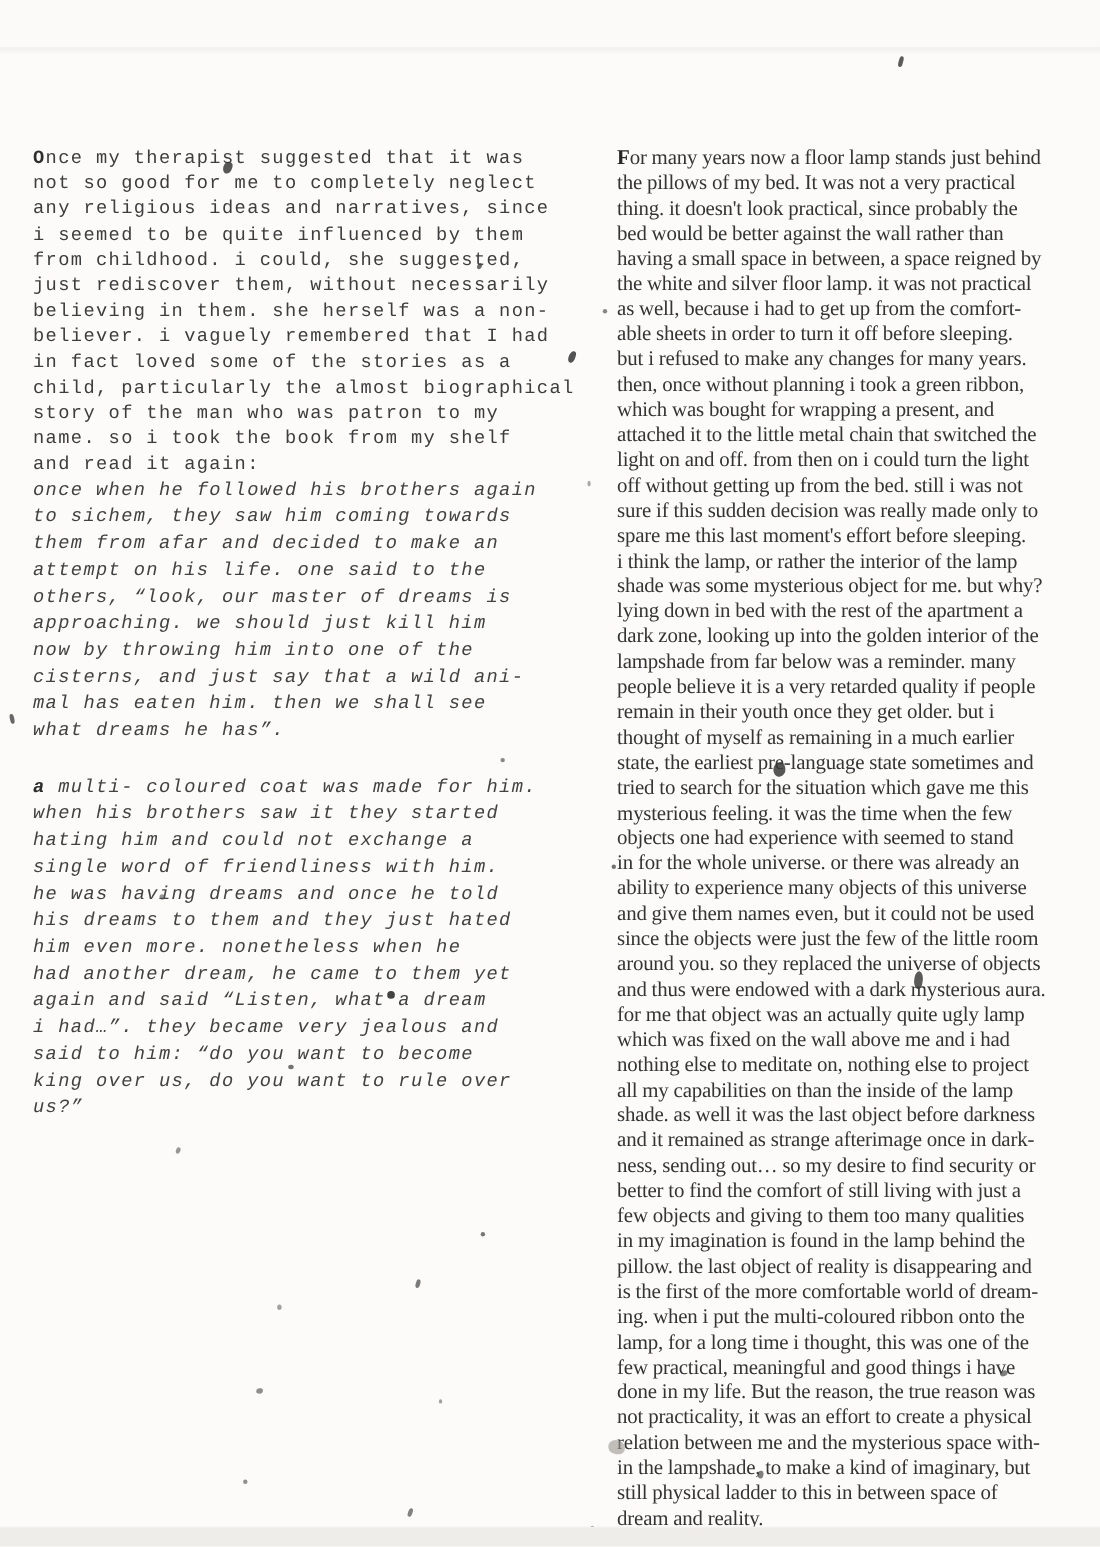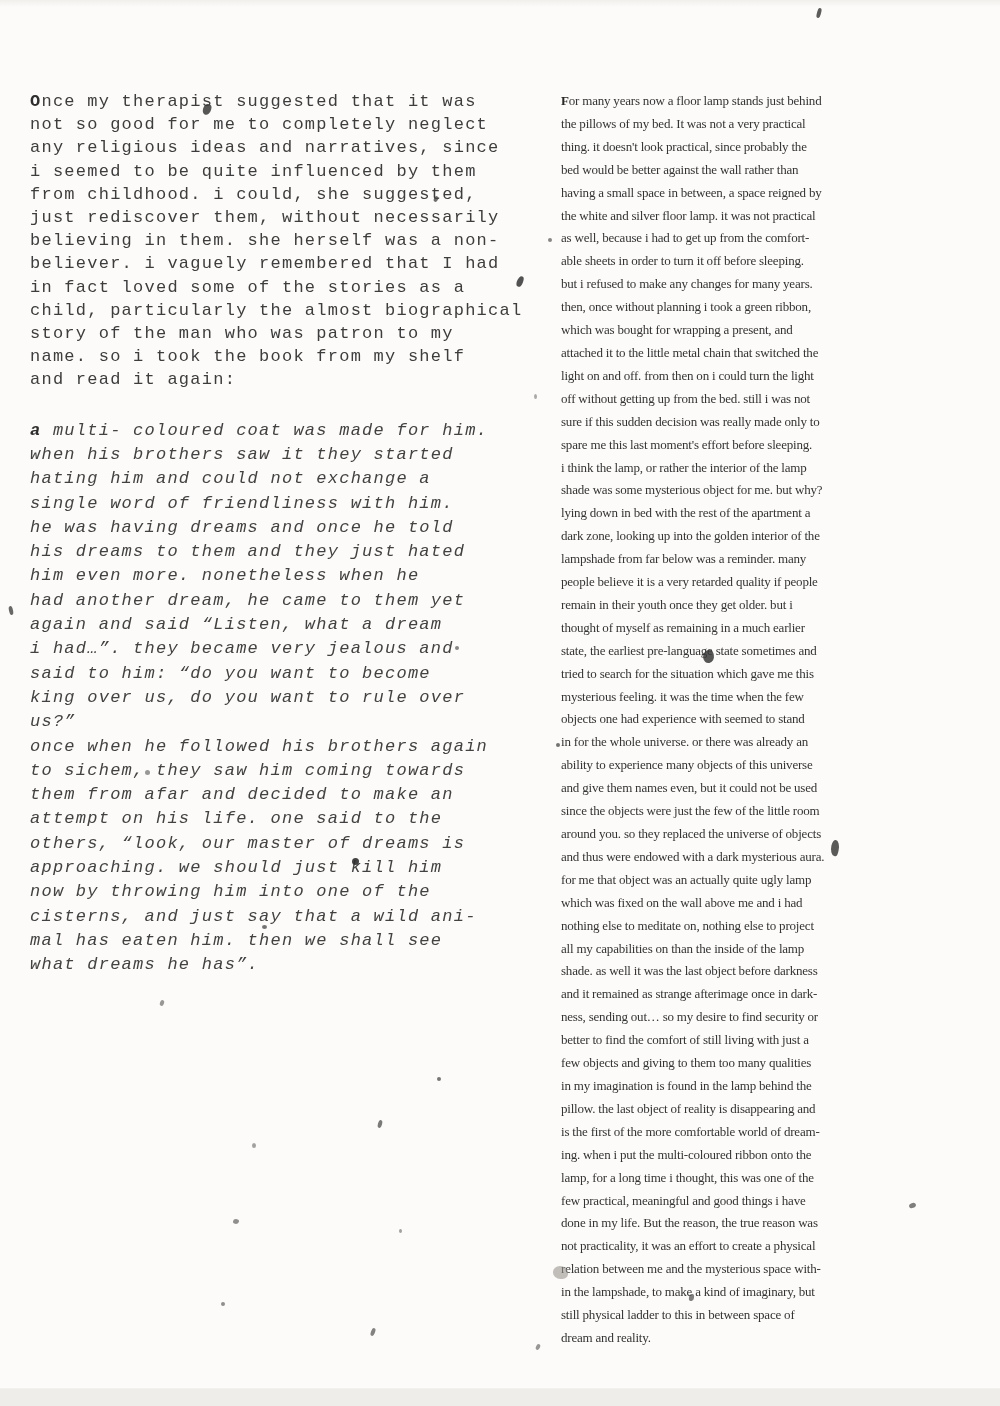--- a/index.html
+++ b/index.html
@@ -11,20 +11,21 @@
     height: 1406px;
     position: relative;
     overflow: hidden;
     background: #fbfaf8;
   }
   .page {
     position: absolute;
     inset: 0;
     background:
       linear-gradient(180deg, #f1efec 0px, #fcfbf9 7px, #fcfbf9 100%);
+    margin-top: 43px;
   }
   .scan-edge-bottom {
     position: absolute;
     left: 0;
     bottom: 0;
     width: 100%;
     height: 17px;
     background: #efede9;
     border-top: 1px solid #f3f1ee;
   }
@@ -60,21 +61,21 @@
   }
   .story-first {
     margin-top: 27px;
   }
   .story-first::first-letter {
     font-weight: bold;
     color: #2e2e2e;
   }
   .essay {
     font-family: "Liberation Serif", "DejaVu Serif", serif;
-    font-size: 13px;
+    font-size: 19px;
     line-height: 22.9px;
     letter-spacing: -0.2px;
     color: #343434;
     white-space: pre;
   }
   .essay::first-letter {
     font-weight: bold;
     color: #272727;
   }
   .speck {
@@ -94,43 +95,43 @@
 i seemed to be quite influenced by them
 from childhood. i could, she suggested,
 just rediscover them, without necessarily
 believing in them. she herself was a non-
 believer. i vaguely remembered that I had
 in fact loved some of the stories as a
 child, particularly the almost biographical
 story of the man who was patron to my
 name. so i took the book from my shelf
 and read it again:</p>
+    <p class="mono story">once when he followed his brothers again
+to sichem, they saw him coming towards
+them from afar and decided to make an
+attempt on his life. one said to the
+others, “look, our master of dreams is
+approaching. we should just kill him
+now by throwing him into one of the
+cisterns, and just say that a wild ani-
+mal has eaten him. then we shall see
+what dreams he has”.</p>
     <p class="mono story story-first">a multi- coloured coat was made for him.
 when his brothers saw it they started
 hating him and could not exchange a
 single word of friendliness with him.
 he was having dreams and once he told
 his dreams to them and they just hated
 him even more. nonetheless when he
 had another dream, he came to them yet
 again and said “Listen, what a dream
 i had…”. they became very jealous and
 said to him: “do you want to become
 king over us, do you want to rule over
 us?”</p>
-    <p class="mono story">once when he followed his brothers again
-to sichem, they saw him coming towards
-them from afar and decided to make an
-attempt on his life. one said to the
-others, “look, our master of dreams is
-approaching. we should just kill him
-now by throwing him into one of the
-cisterns, and just say that a wild ani-
-mal has eaten him. then we shall see
-what dreams he has”.</p>
   </div>
 
   <div class="col-right">
     <p class="essay">For many years now a floor lamp stands just behind
 the pillows of my bed. It was not a very practical
 thing. it doesn't look practical, since probably the
 bed would be better against the wall rather than
 having a small space in between, a space reigned by
 the white and silver floor lamp. it was not practical
 as well, because i had to get up from the comfort-

